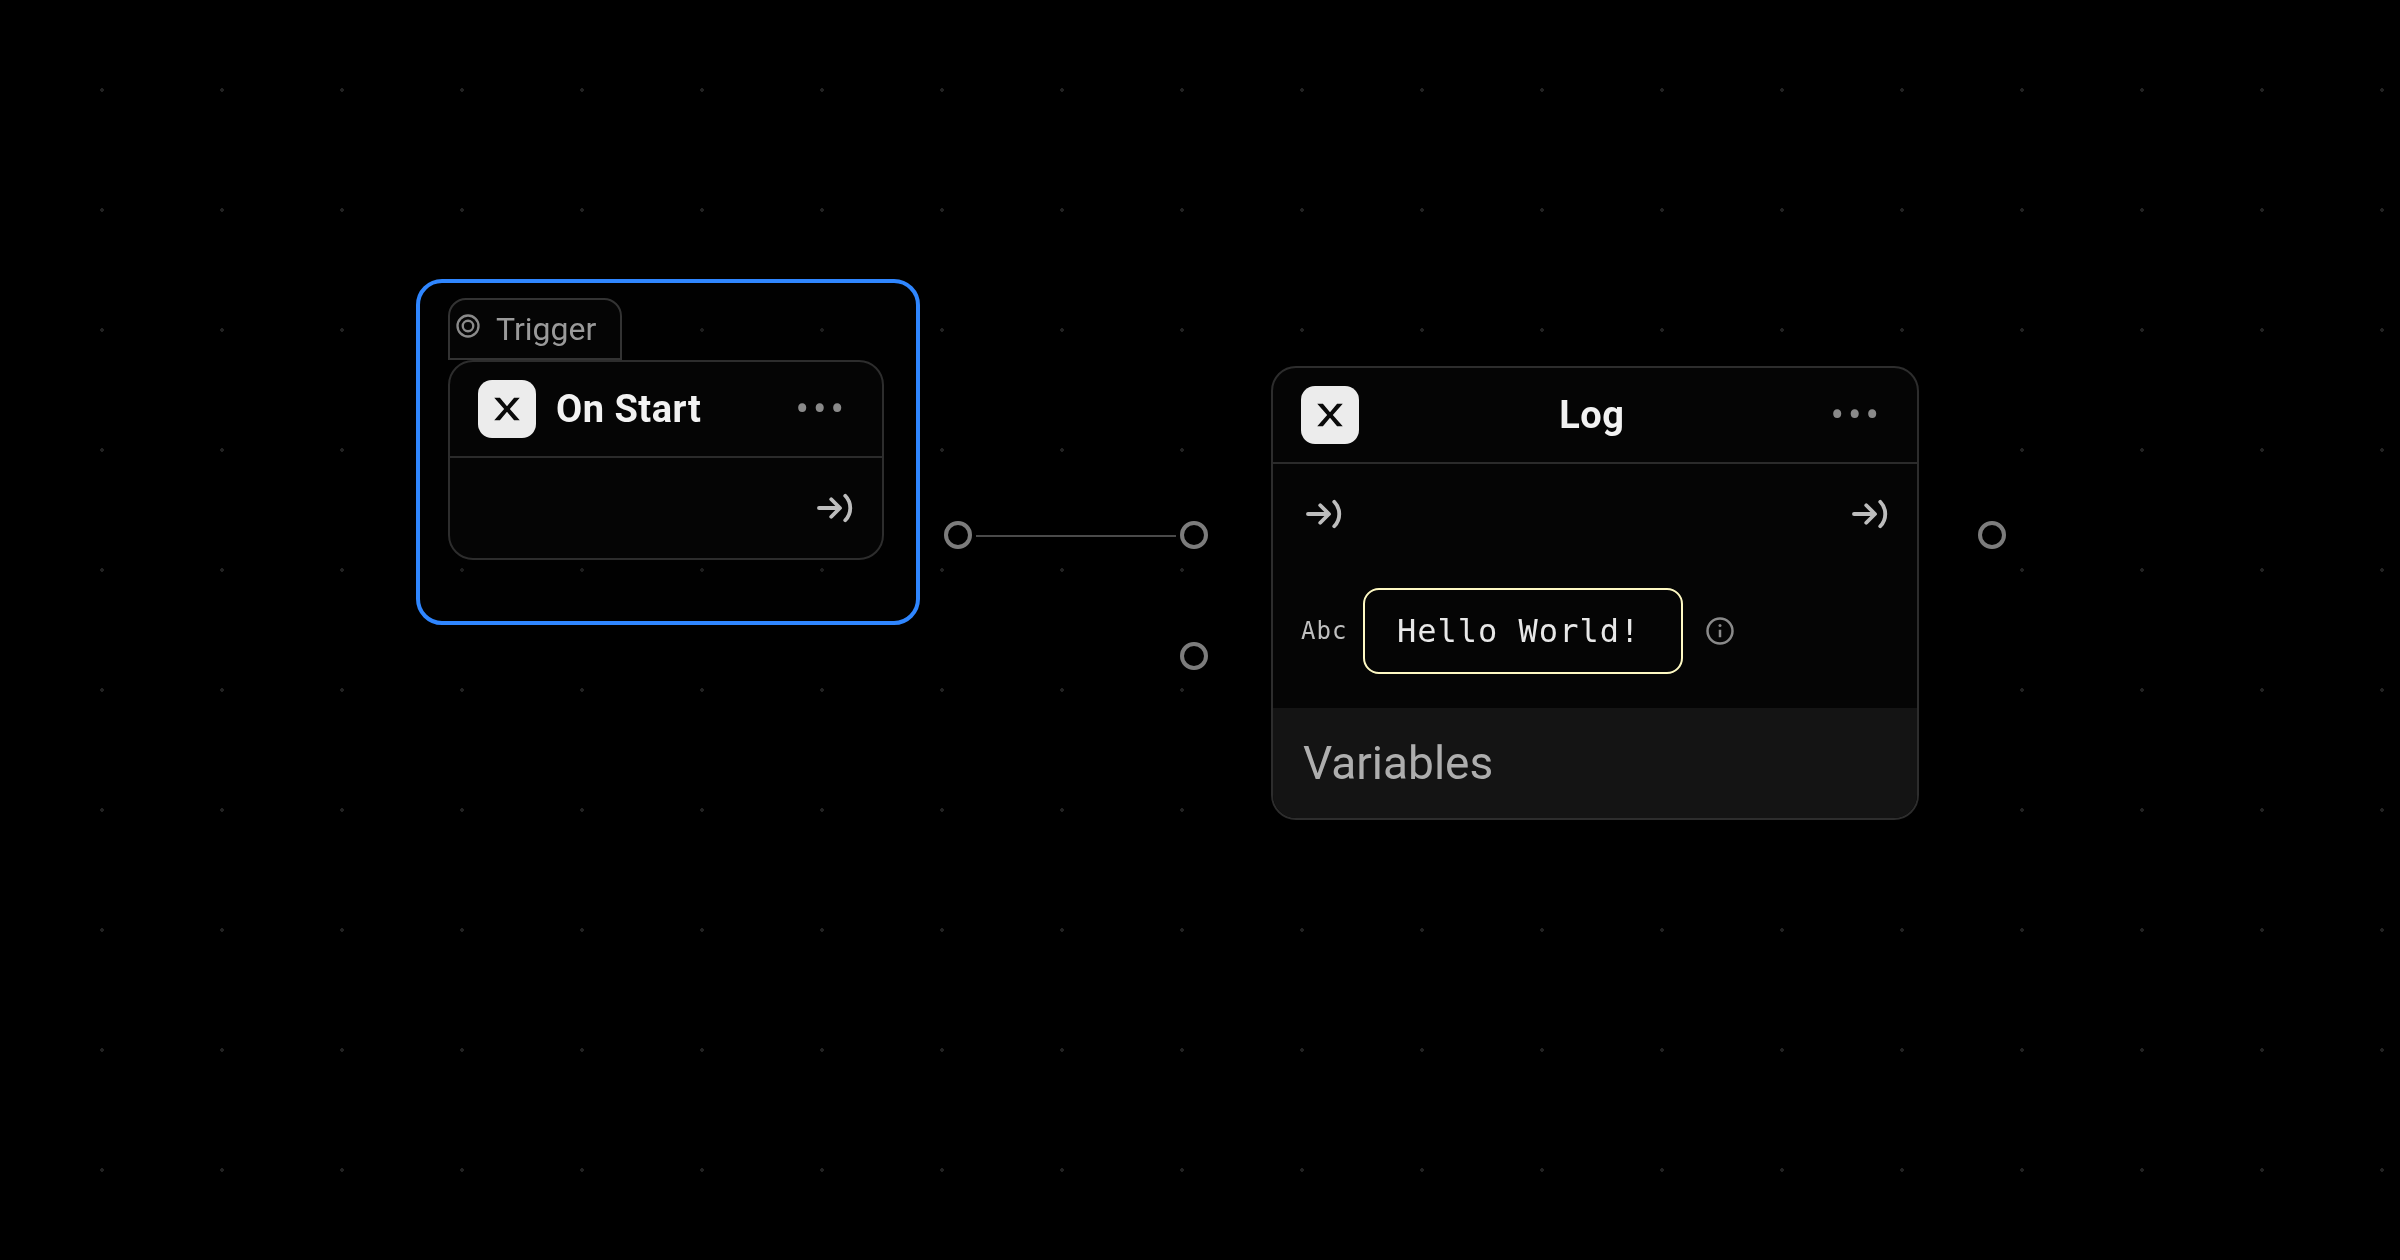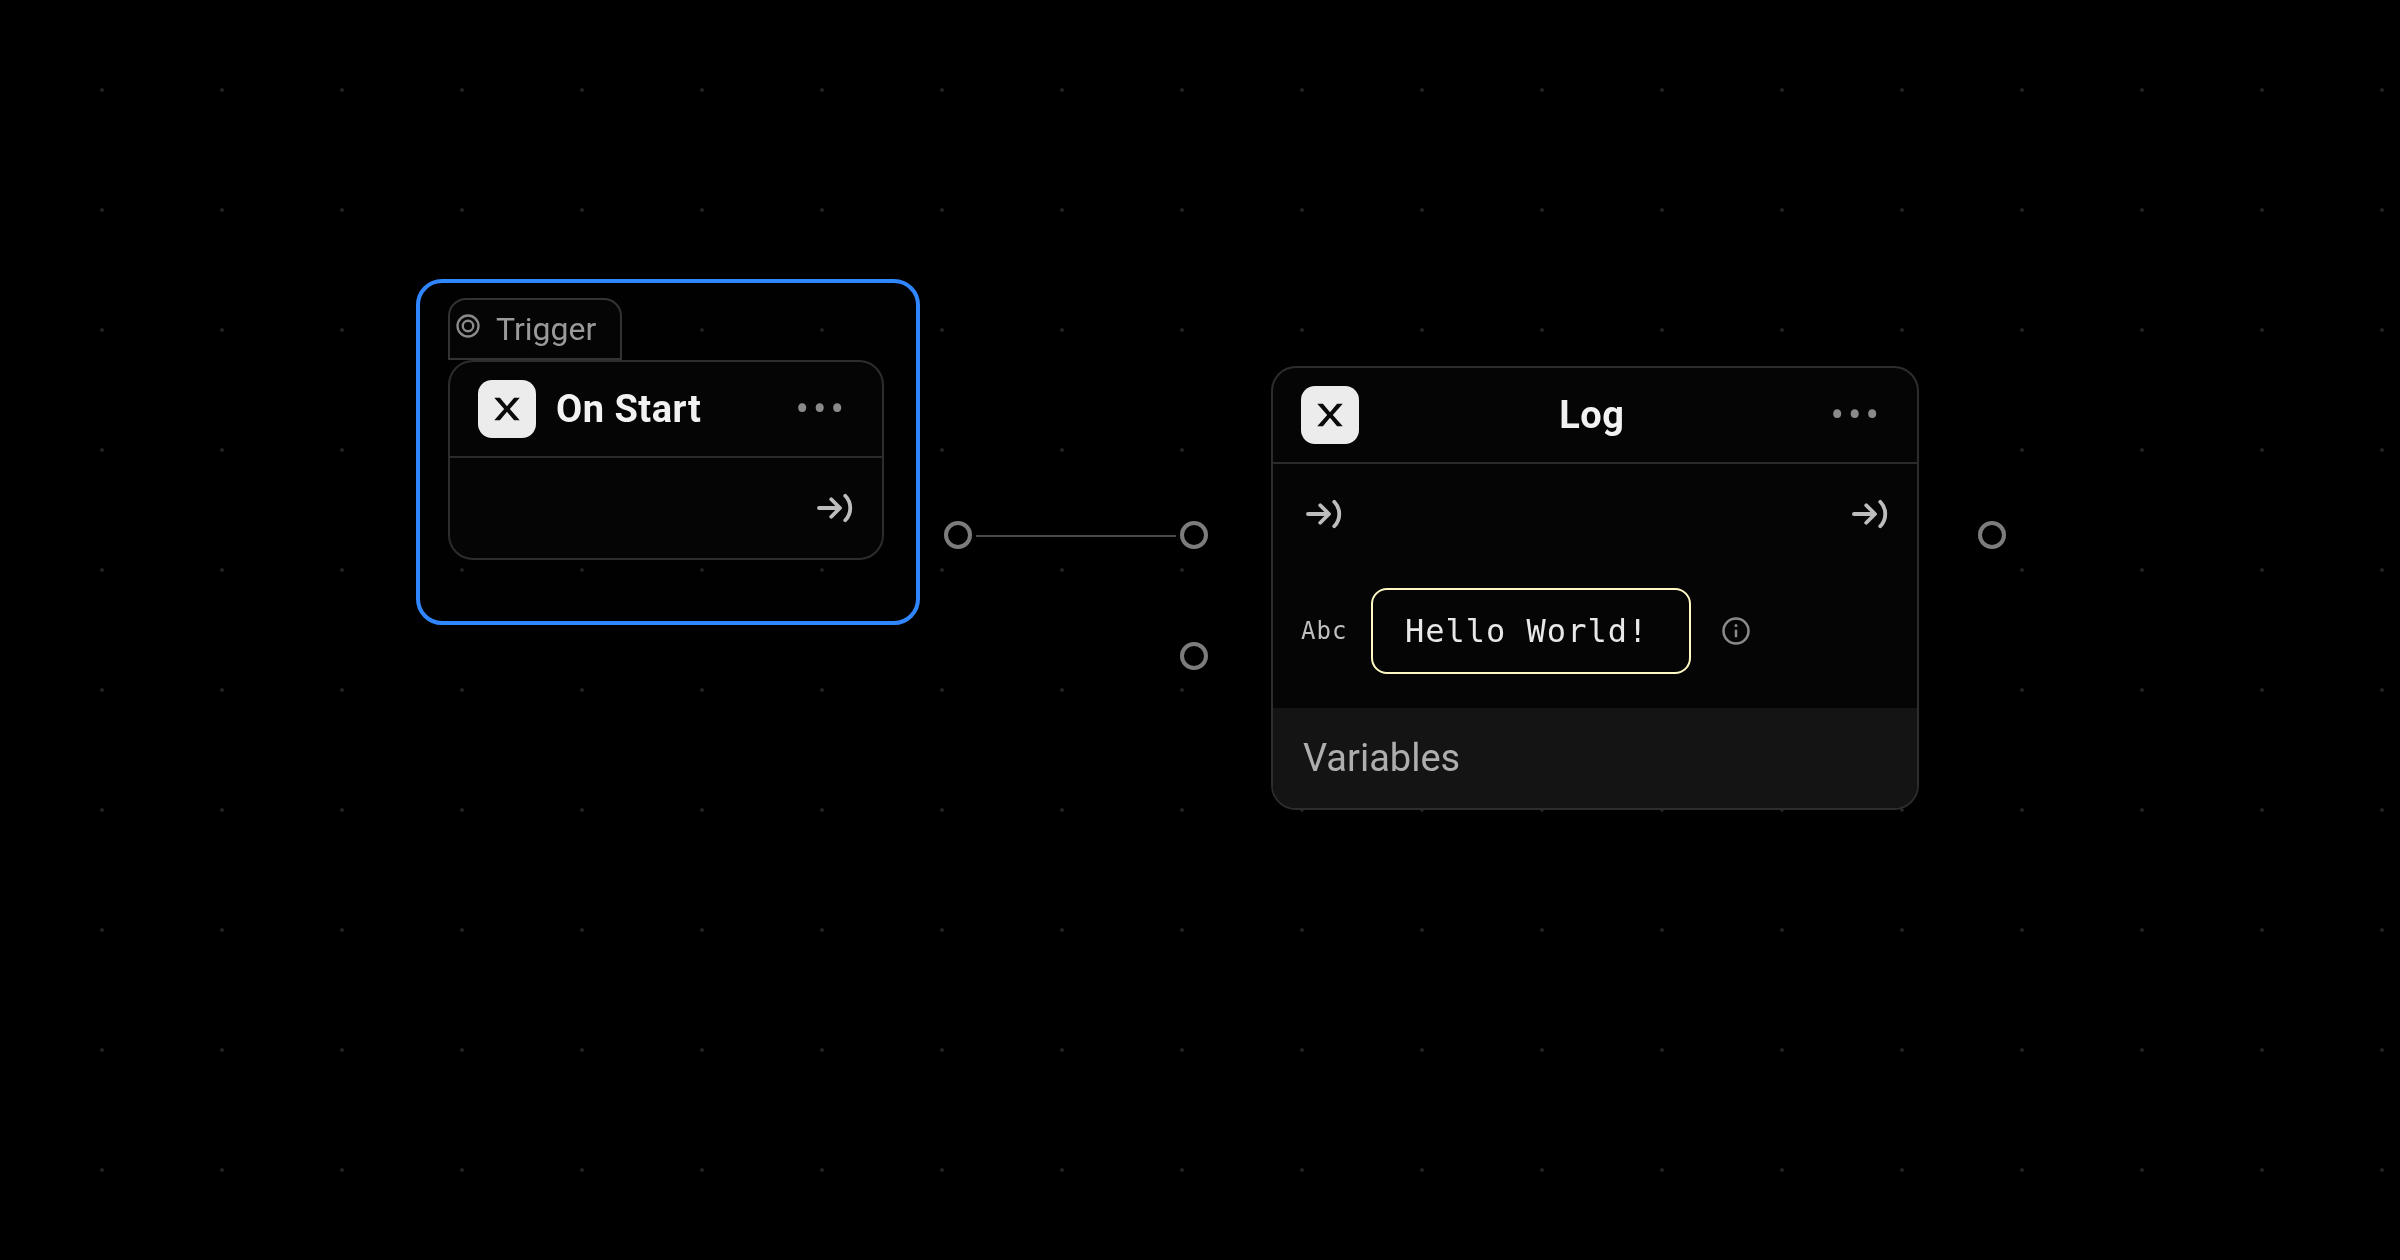--- a/index.html
+++ b/index.html
@@ -104,21 +104,21 @@
   .node-log {
     left: 1271px;
     top: 366px;
     width: 648px;
   }
   .node-log .node-header { padding: 18px 28px; text-align: center; }
 
   .log-input-row {
     display: flex;
     align-items: center;
-    gap: 20px;
+    gap: 12px;
     padding: 24px 28px 34px 28px;
   }
   .abc-label {
     color: #bfbfbf;
     font-family: ui-monospace, Menlo, Consolas, monospace;
     font-size: 24px;
     letter-spacing: 1px;
     width: 50px;
   }
   .text-input {
@@ -133,21 +133,21 @@
     background: #050505;
     min-width: 320px;
   }
   .info-icon { color: #8a8a8a; margin-left: 10px; }
   .info-icon svg { width: 30px; height: 30px; display:block; }
 
   .variables-row {
     background: #141414;
     padding: 28px 30px;
     color: #aeaeae;
-    font-size: 38px;
+    font-size: 46px;
   }
 
   
   .port {
     position: absolute;
     width: 28px; height: 28px;
     border: 4px solid #7c7c7c;
     border-radius: 50%;
     background: #000;
   }

